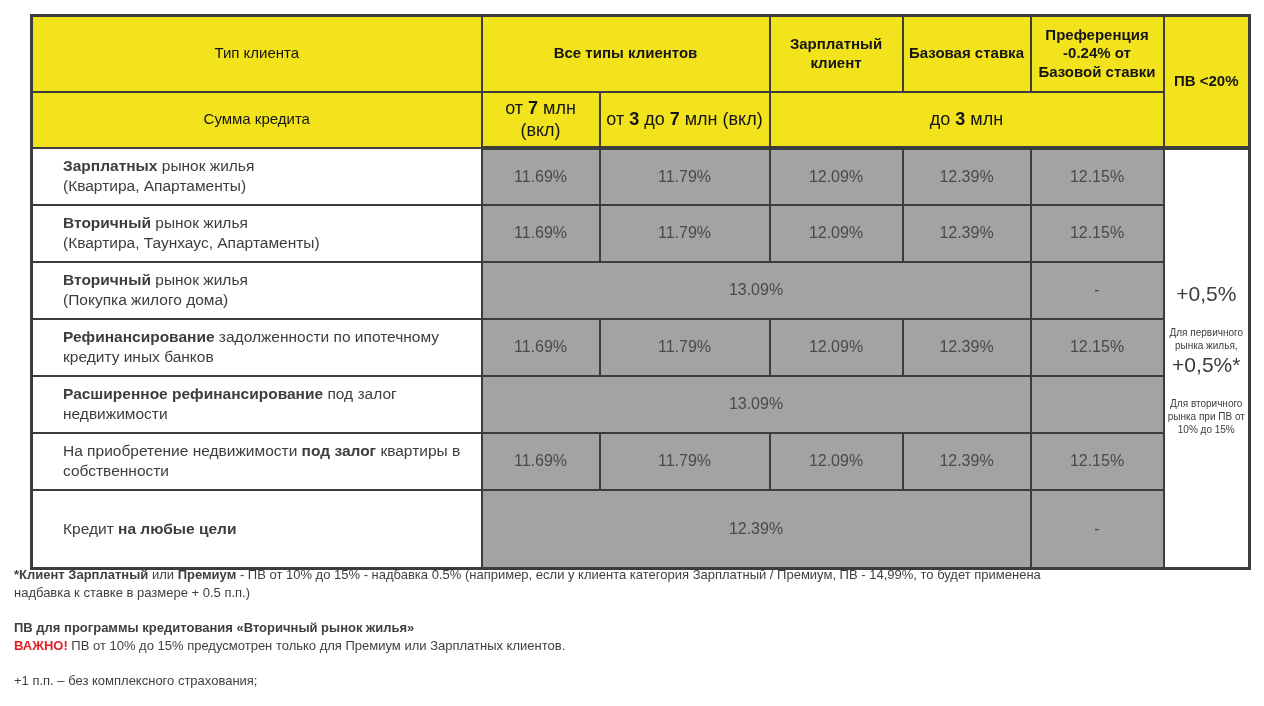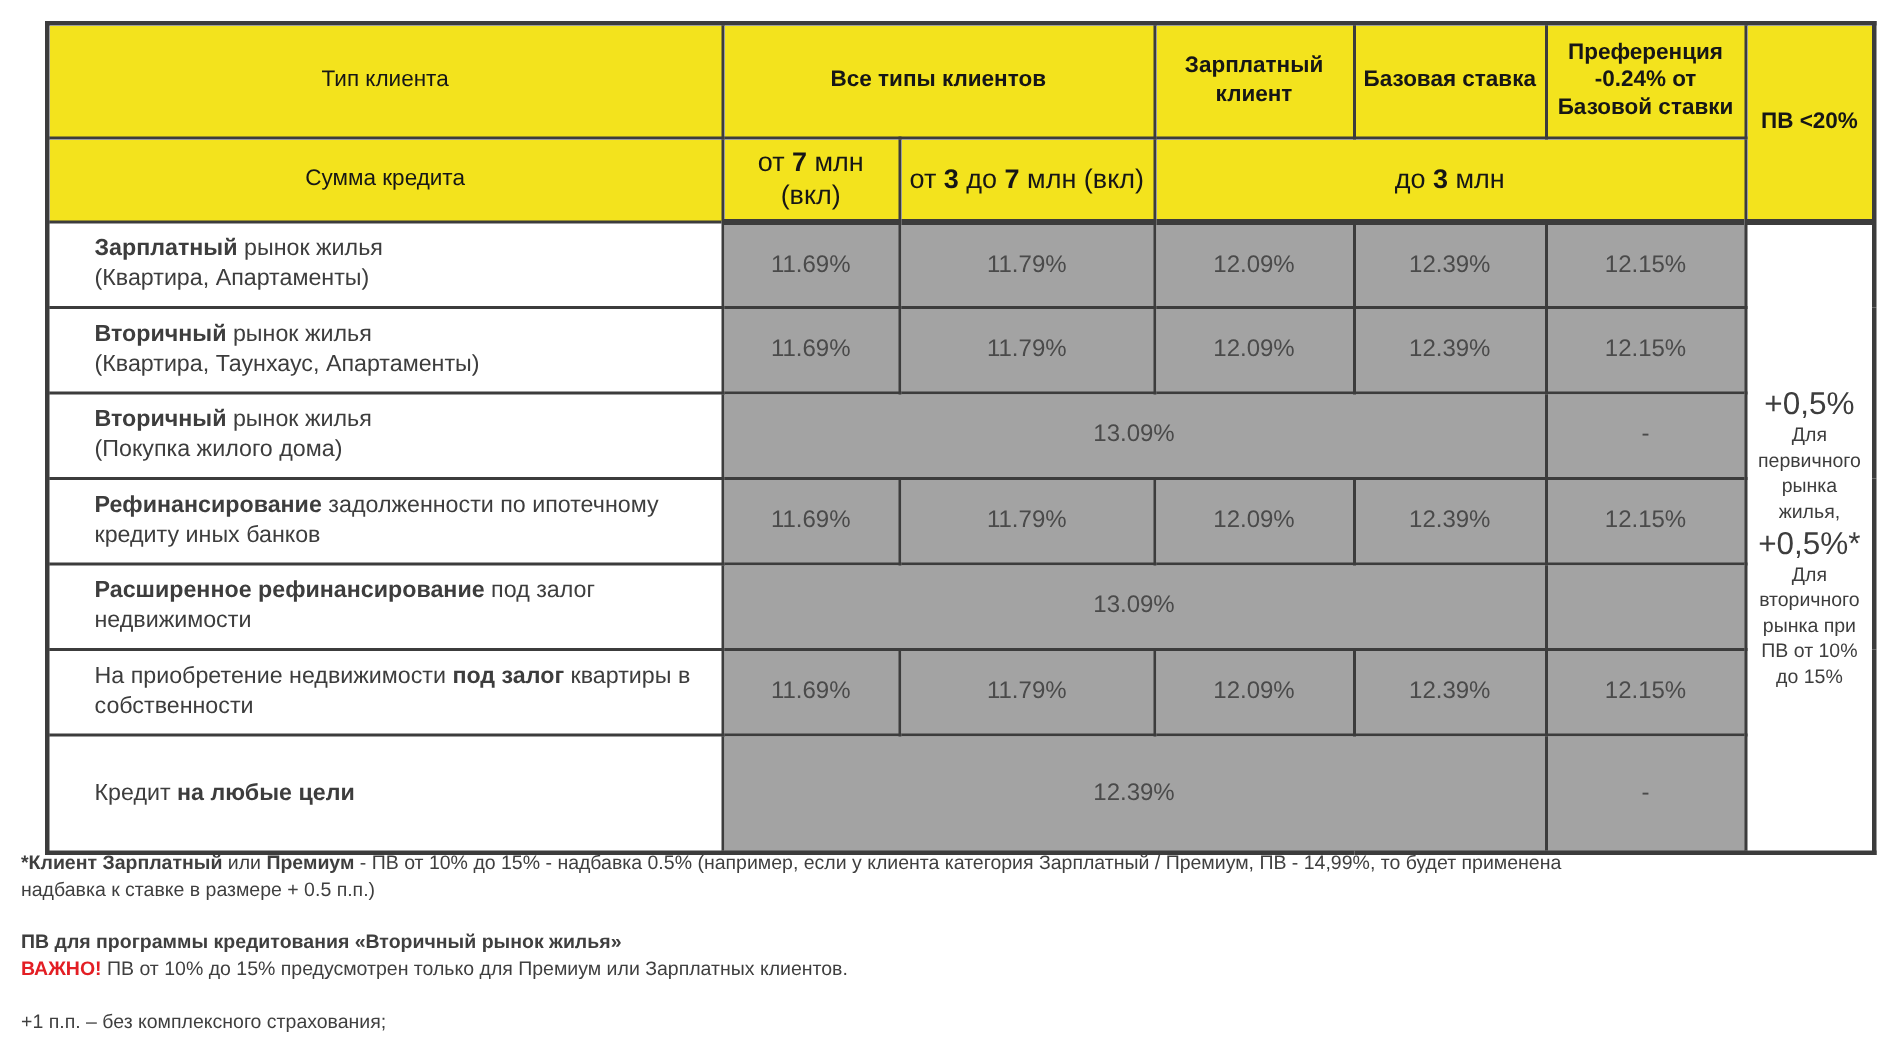--- a/index.html
+++ b/index.html
@@ -61,21 +61,21 @@
     font-size: 16px;
     color: #4A4A4A;
     background: #a3a3a3;
   }
   td.pv-data-cell {
     text-align: center;
     background: #fff;
     padding: 0 2px;
   }
   .pv-big { font-size: 21px; color: #3D3D3D; line-height: 1.2; }
-  .pv-small { font-size: 13px; color: #3D3D3D; line-height: 1.3; }
+  .pv-small { font-size: 10px; color: #3D3D3D; line-height: 1.3; margin-top: 20px; }
 
   .footnotes {
     position: absolute; left: 14px; top: 566px;
     width: 1160px;
     font-size: 13px;
     line-height: 1.42;
     color: #3F3F3F;
   }
   .fn { margin: 0; }
   .fn-bold { font-weight: bold; margin-top: 16px; }
@@ -108,21 +108,21 @@
       </tr>
       <tr class="hdr2">
         <th class="fw-n" style="font-size:15px">Сумма кредита</th>
         <th class="thick-b"><span>от </span><span style="font-weight: bold;">7</span><span> млн (вкл)</span></th>
         <th class="thick-b"><span>от </span><span style="font-weight: bold;">3</span><span> до </span><span style="font-weight: bold;">7</span><span> млн (вкл)</span></th>
         <th colspan="3" class="thick-b"><span>до </span><span style="font-weight: bold;">3</span><span> млн</span></th>
       </tr>
     </thead>
     <tbody>
         <tr>
-          <td class="label-cell"><span style="font-weight: bold;">Зарплатный</span><span> рынок жилья</span><br><span>(Квартира, Апартаменты)</span></td>
+          <td class="label-cell"><span style="font-weight: bold;">Зарплатных</span><span> рынок жилья</span><br><span>(Квартира, Апартаменты)</span></td>
           <td class="rate-cell">11.69%</td>
           <td class="rate-cell">11.79%</td>
           <td class="rate-cell">12.09%</td>
           <td class="rate-cell">12.39%</td>
           <td class="rate-cell">12.15%</td>
           <td class="pv-data-cell" rowspan="7">
             <div class="pv-big">+0,5%</div>
             <div class="pv-small">Для первичного рынка жилья,</div>
             <div class="pv-big">+0,5%*</div>
             <div class="pv-small">Для вторичного рынка при ПВ от 10% до 15%</div>

